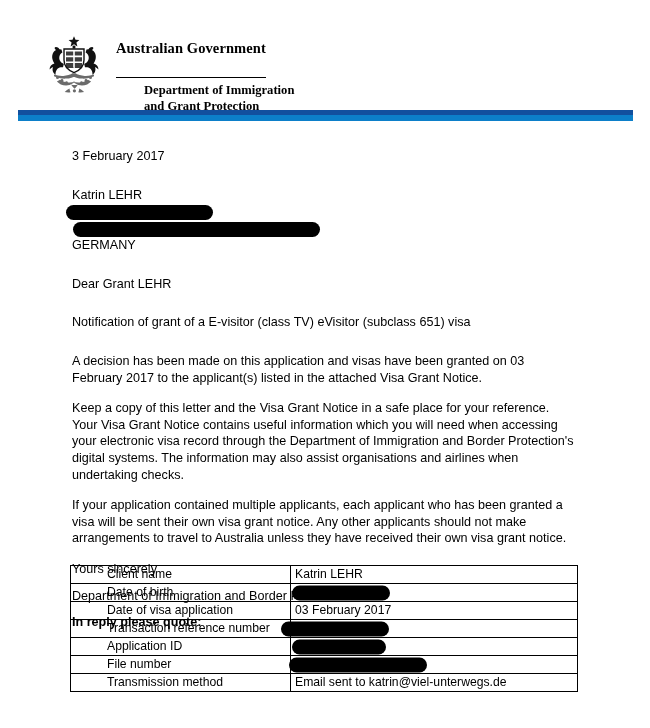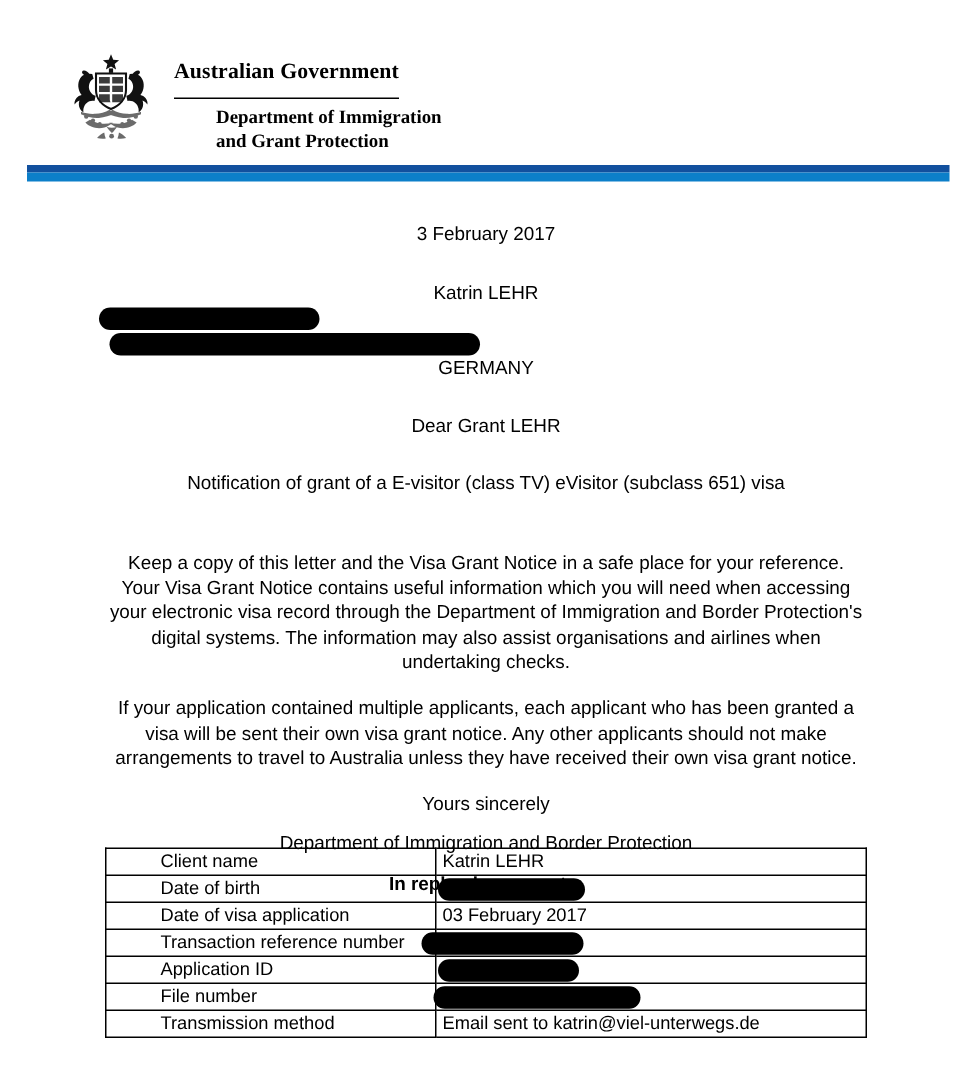--- a/index.html
+++ b/index.html
@@ -34,21 +34,21 @@
 
   .letterhead-text {
     padding-top: 6px;
   }
   .gov-line {
     font-family: "Liberation Serif", serif;
     font-weight: bold;
     font-size: 14.5px;
     letter-spacing: 0.1px;
     line-height: 1.15;
-    padding-bottom: 8px;
+    padding-bottom: 20px;
     border-bottom: 1.2px solid #000;
     display: inline-block;
     white-space: nowrap;
   }
   .dept-line {
     font-family: "Liberation Serif", serif;
     font-weight: bold;
     font-size: 12.6px;
     line-height: 1.28;
     margin-top: 4px;
@@ -77,21 +77,20 @@
   .letter {
     position: absolute;
     left: 72px;
     top: 148px;
     width: 504px;
     font-size: 12.6px;
     line-height: 16.6px;
   }
   .letter p {
     margin: 0;
-    text-align: center;
   }
   .block-gap   { height: 22px; }
   .block-gap-s { height: 14px; }
   .block-gap-xs{ height: 10px; }
 
   .bold { font-weight: normal; }
 
   
   .redact {
     background: #000000;
@@ -218,20 +217,21 @@
   <div class="block-gap"></div>
 
   <p>Dear Grant LEHR</p>
 
   <div class="block-gap"></div>
 
   <p class="bold">Notification of grant of a E-visitor (class TV) eVisitor (subclass 651) visa</p>
 
   <div class="block-gap"></div>
 
+  <p>A decision has been made on this application and visas have been granted on 03 February 2017 to the applicant(s) listed in the attached Visa Grant Notice.</p>
 
   <div class="block-gap-s"></div>
 
   <p>Keep a copy of this letter and the Visa Grant Notice in a safe place for your reference. Your Visa Grant Notice contains useful information which you will need when accessing your electronic visa record through the Department of Immigration and Border Protection's digital systems. The information may also assist organisations and airlines when undertaking checks.</p>
 
   <div class="block-gap-s"></div>
 
   <p>If your application contained multiple applicants, each applicant who has been granted a visa will be sent their own visa grant notice. Any other applicants should not make arrangements to travel to Australia unless they have received their own visa grant notice.</p>
 
   <div class="block-gap-s"></div>

